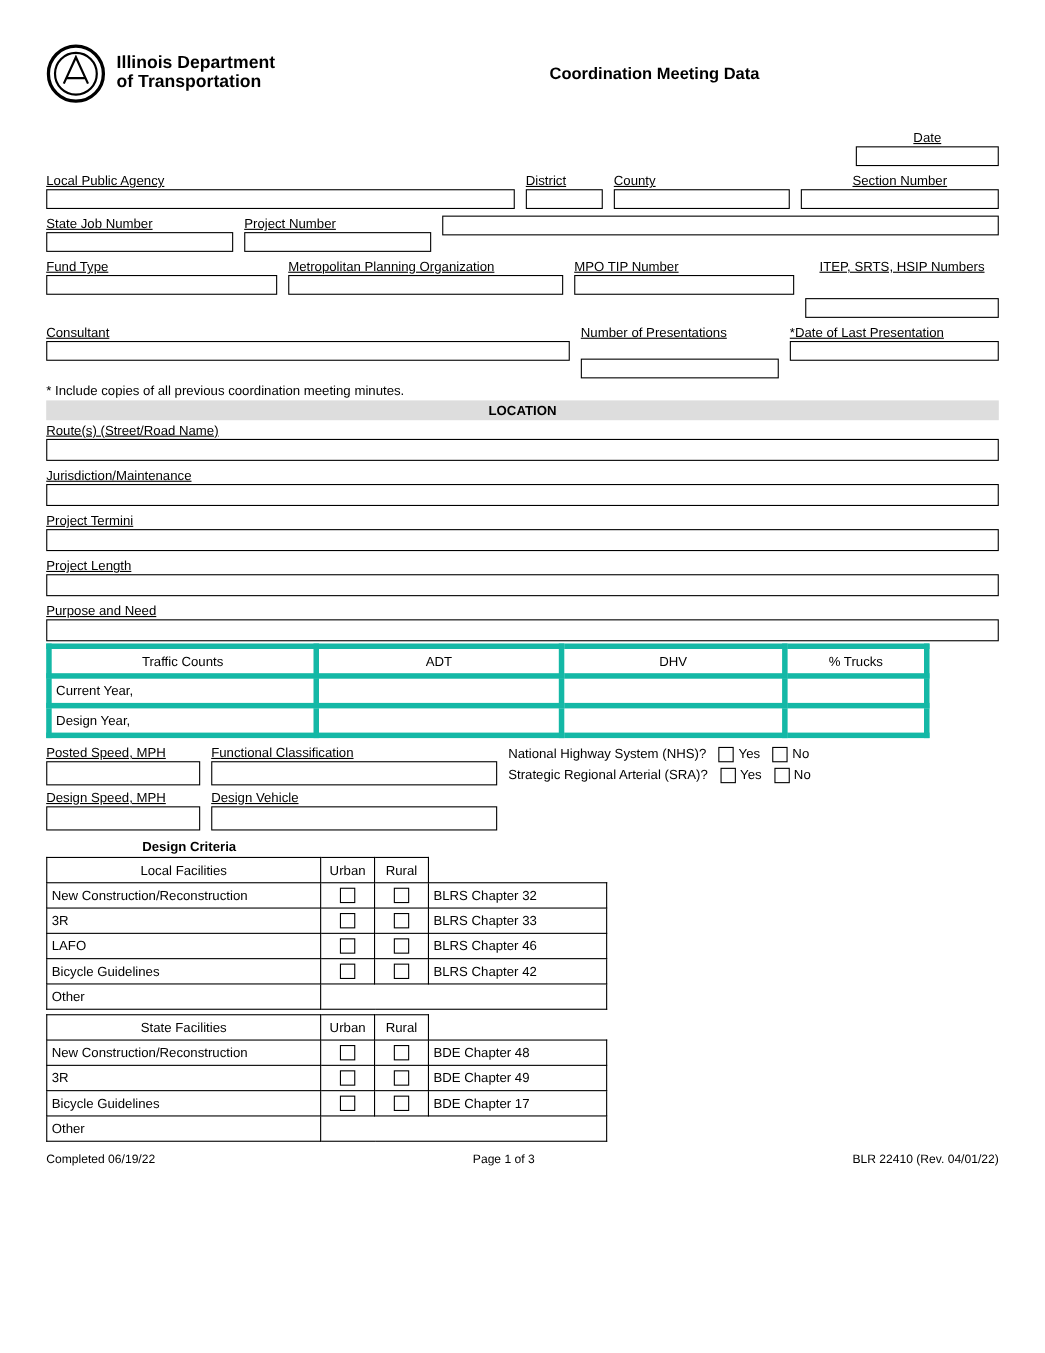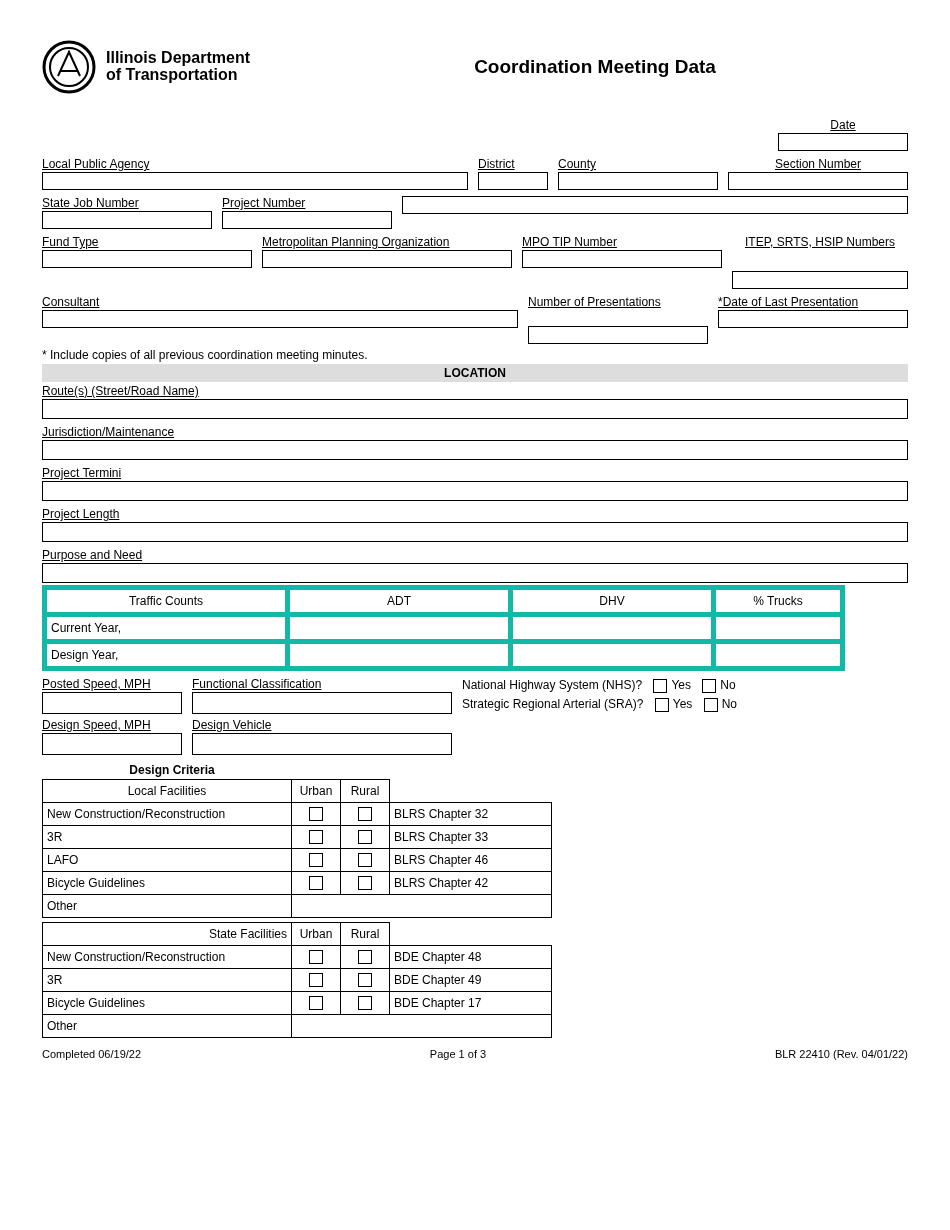--- a/index.html
+++ b/index.html
@@ -27,21 +27,21 @@
     font-size: 16px;
     line-height: 1.05;
     margin-left: 10px;
     font-family: Arial, sans-serif;
     font-stretch: condensed;
   }
   .title {
     flex: 1;
     text-align: center;
     font-weight: bold;
-    font-size: 19px;
+    font-size: 15px;
     padding-right: 80px;
   }
   .row { display: flex; gap: 10px; margin-bottom: 2px; }
   .field { display: flex; flex-direction: column; }
   .field-label { text-decoration: underline; font-size: 12px; padding-bottom: 1px; }
   .field-box {
     border: 1px solid #000;
     height: 18px;
     box-sizing: border-box;
     padding: 1px 3px;
@@ -326,21 +326,21 @@
   <tr>
     <td>Other</td>
     <td colspan="3"></td>
   </tr>
 </tbody>
   </table>
 
 <table class="dc">
   <tbody>
       <tr>
-    <th style="width:240px;text-align:right;">State Facilities</th>
+    <th style="width:240px;">State Facilities</th>
     <th class="cbcell">Urban</th>
     <th class="cbcell">Rural</th>
     <th style="border:none;"></th>
   </tr>
   <tr>
     <td>New Construction/Reconstruction</td>
     <td class="cbcell"><span class="cb" style="margin:0;"></span></td>
     <td class="cbcell"><span class="cb" style="margin:0;"></span></td>
     <td>BDE Chapter 48</td>
   </tr>

